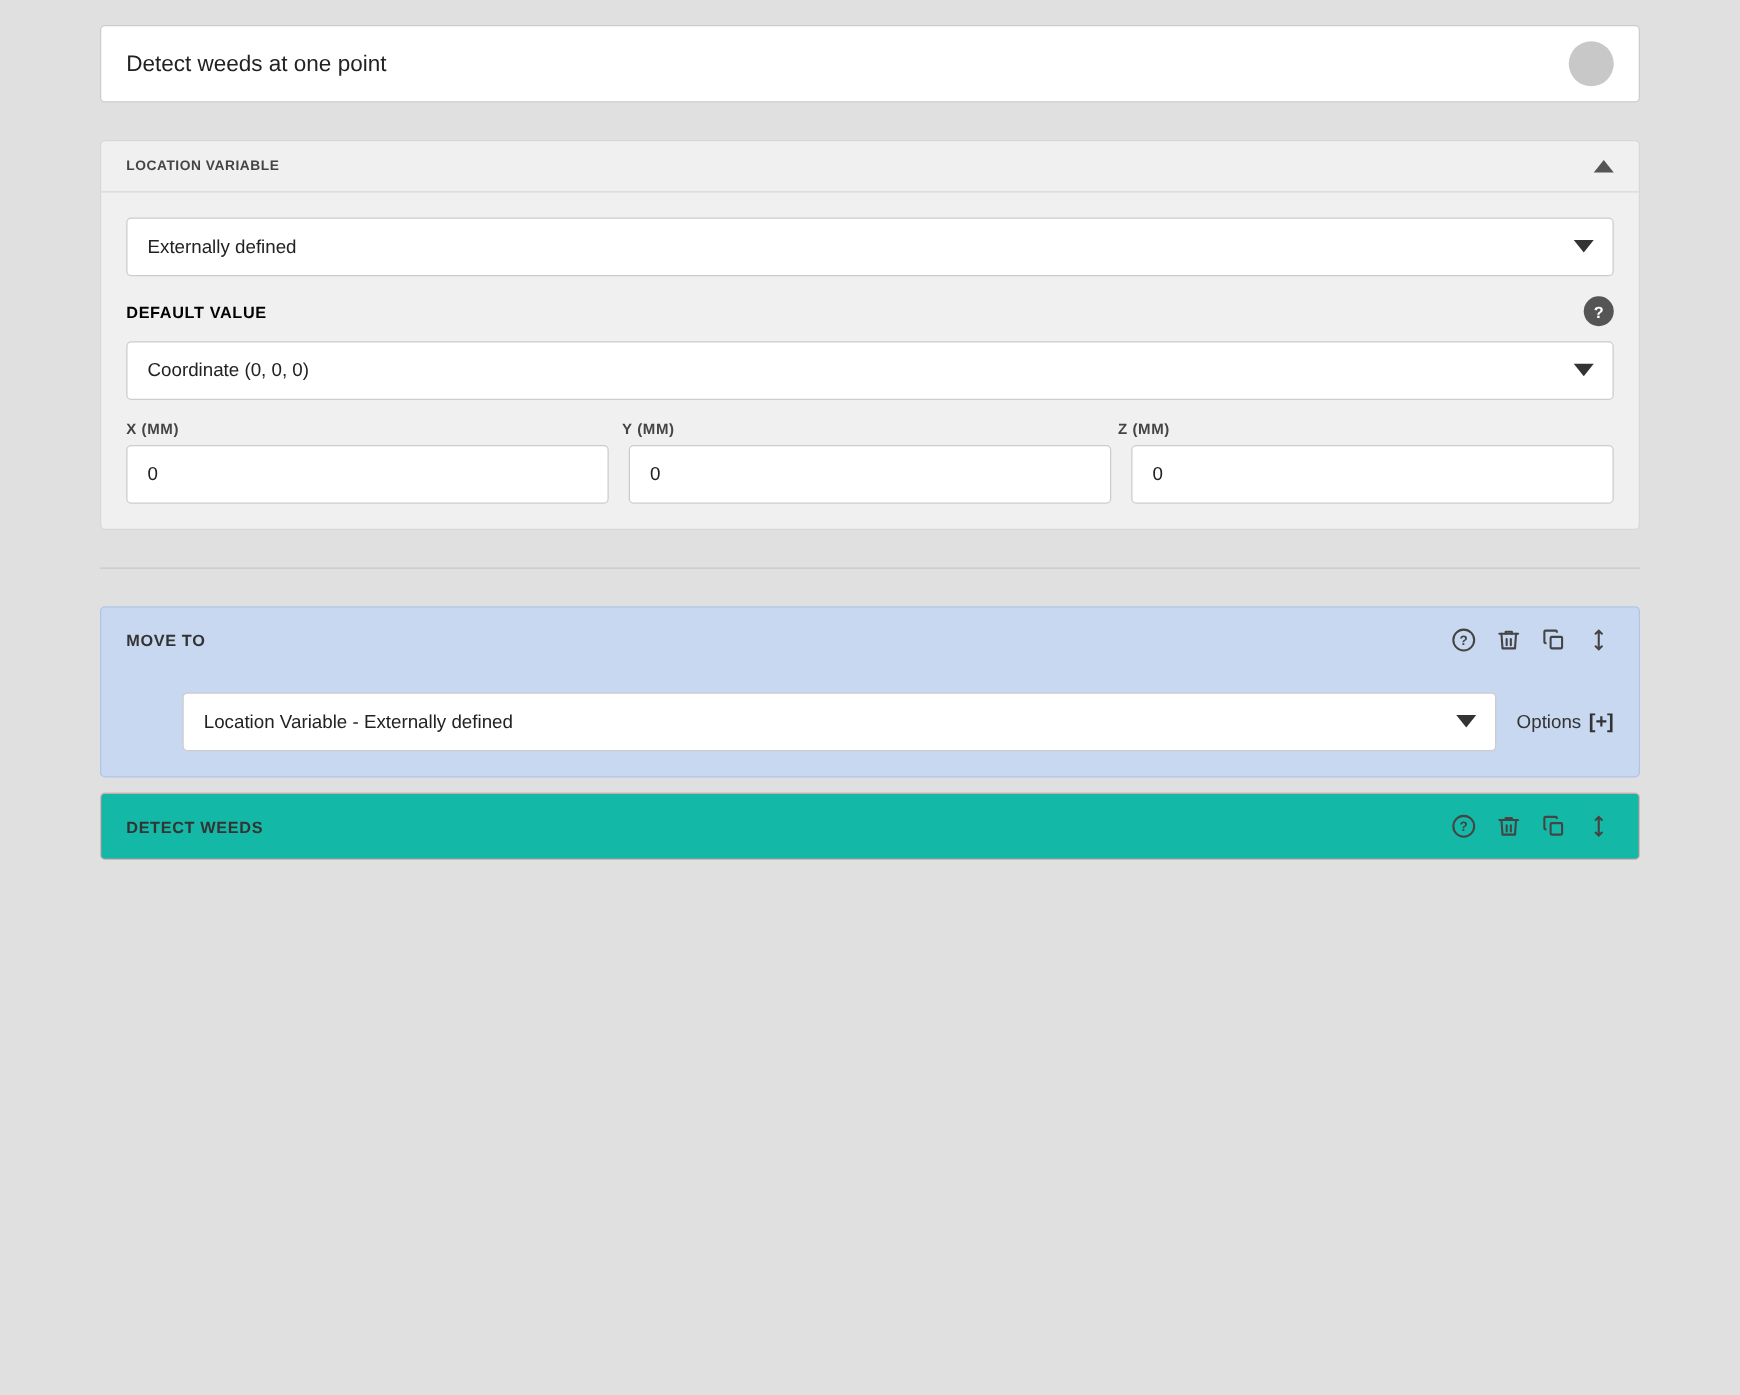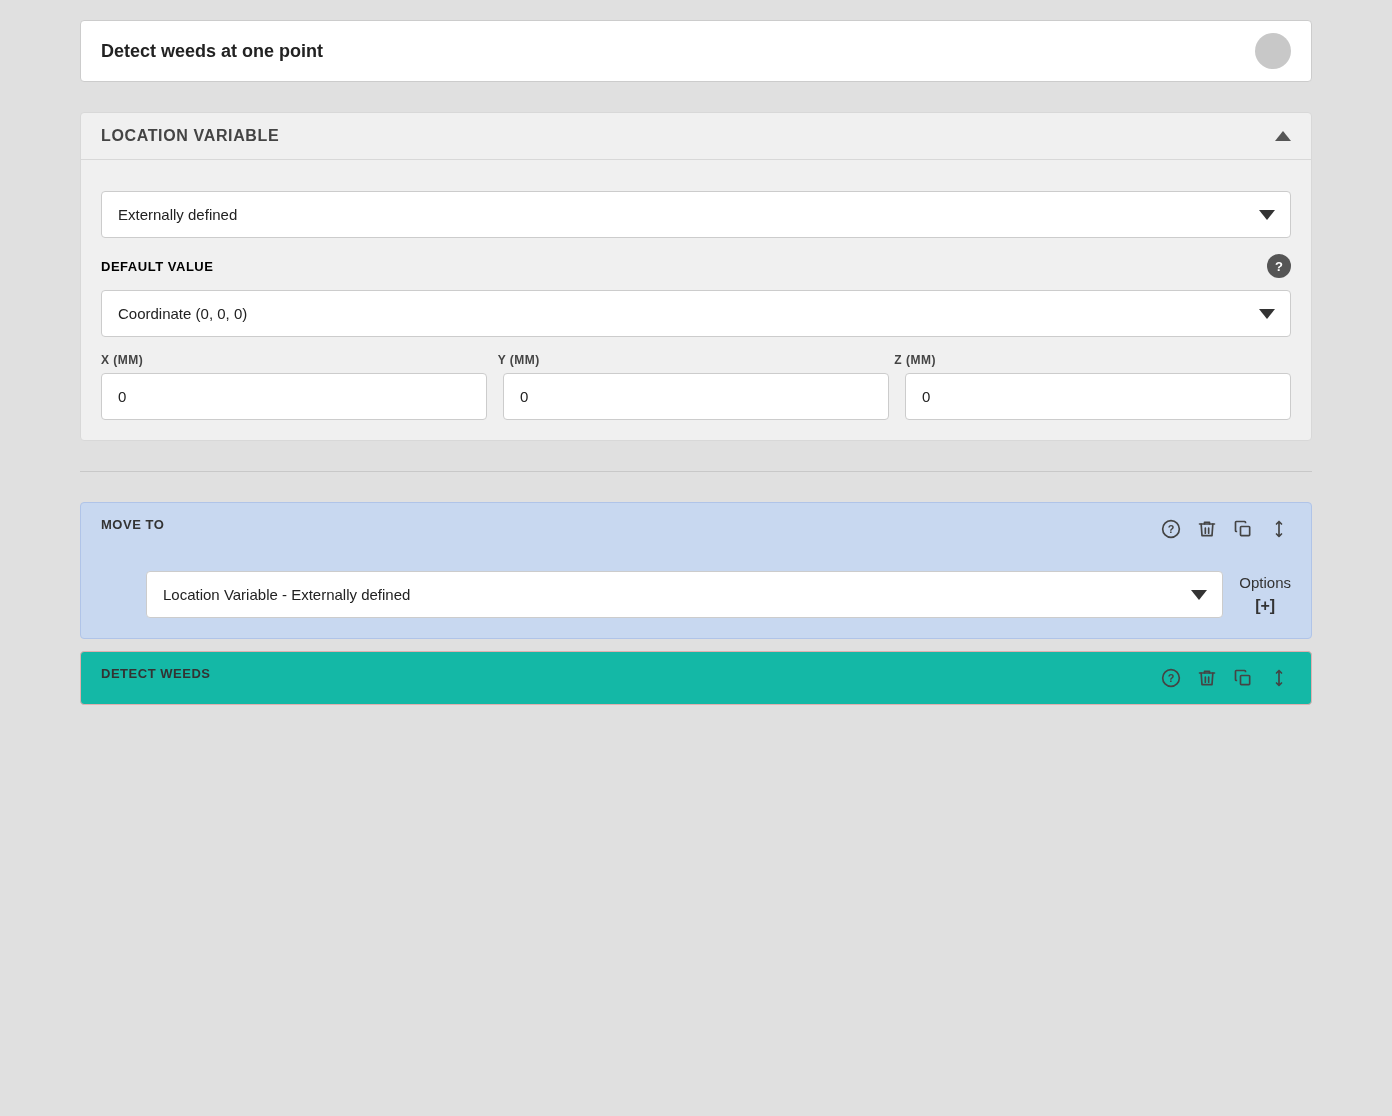--- a/index.html
+++ b/index.html
@@ -22,21 +22,21 @@
       background: #ffffff;
       border: 1px solid #ccc;
       border-radius: 4px;
       padding: 12px 20px;
       margin-bottom: 30px;
     }
 
     .title-text {
       font-size: 18px;
       color: #222;
-      font-weight: 700;
+      font-weight: 400;
     }
 
     .close-btn {
       width: 36px;
       height: 36px;
       border-radius: 50%;
       background: #c8c8c8;
       border: none;
       cursor: pointer;
     }
@@ -51,21 +51,21 @@
 
     .panel-header {
       display: flex;
       align-items: center;
       justify-content: space-between;
       padding: 14px 20px;
       border-bottom: 1px solid #d8d8d8;
     }
 
     .panel-header-title {
-      font-size: 16px;
+      font-size: 11px;
       font-weight: 700;
       color: #444;
       letter-spacing: 0.04em;
     }
 
     .panel-body {
       padding: 20px;
     }
 
     .chevron-up {
@@ -85,21 +85,20 @@
       border-right: 8px solid transparent;
       border-top: 10px solid #333;
       display: inline-block;
     }
 
     
     .select-wrapper {
       position: relative;
       width: 100%;
       margin-bottom: 16px;
-      margin-top: 11px;
     }
 
     .select-field {
       width: 100%;
       background: #fff;
       border: 1px solid #ccc;
       border-radius: 4px;
       padding: 14px 44px 14px 16px;
       font-size: 15px;
       color: #222;
@@ -194,21 +193,21 @@
       border: 1px solid #b0c4e8;
     }
 
     .action-block-pink {
       background: #14b8a6;
       border: 1px solid #e0b0b0;
     }
 
     .action-header {
       display: flex;
-      align-items: flex-start;
+      align-items: center;
       justify-content: space-between;
       padding: 14px 20px;
     }
 
     .action-header-title {
       font-size: 13px;
       font-weight: 700;
       color: #333;
       letter-spacing: 0.04em;
     }
@@ -251,21 +250,20 @@
       background: none;
       border: none;
       cursor: pointer;
       font-size: 15px;
       font-weight: 500;
       color: #333;
       white-space: nowrap;
       display: flex;
       align-items: center;
       gap: 6px;
-      flex-direction: column;
     }
 
     .expand-icon {
       font-size: 16px;
       font-weight: 700;
     }
 
     
     .result-text {
       font-size: 14px;

